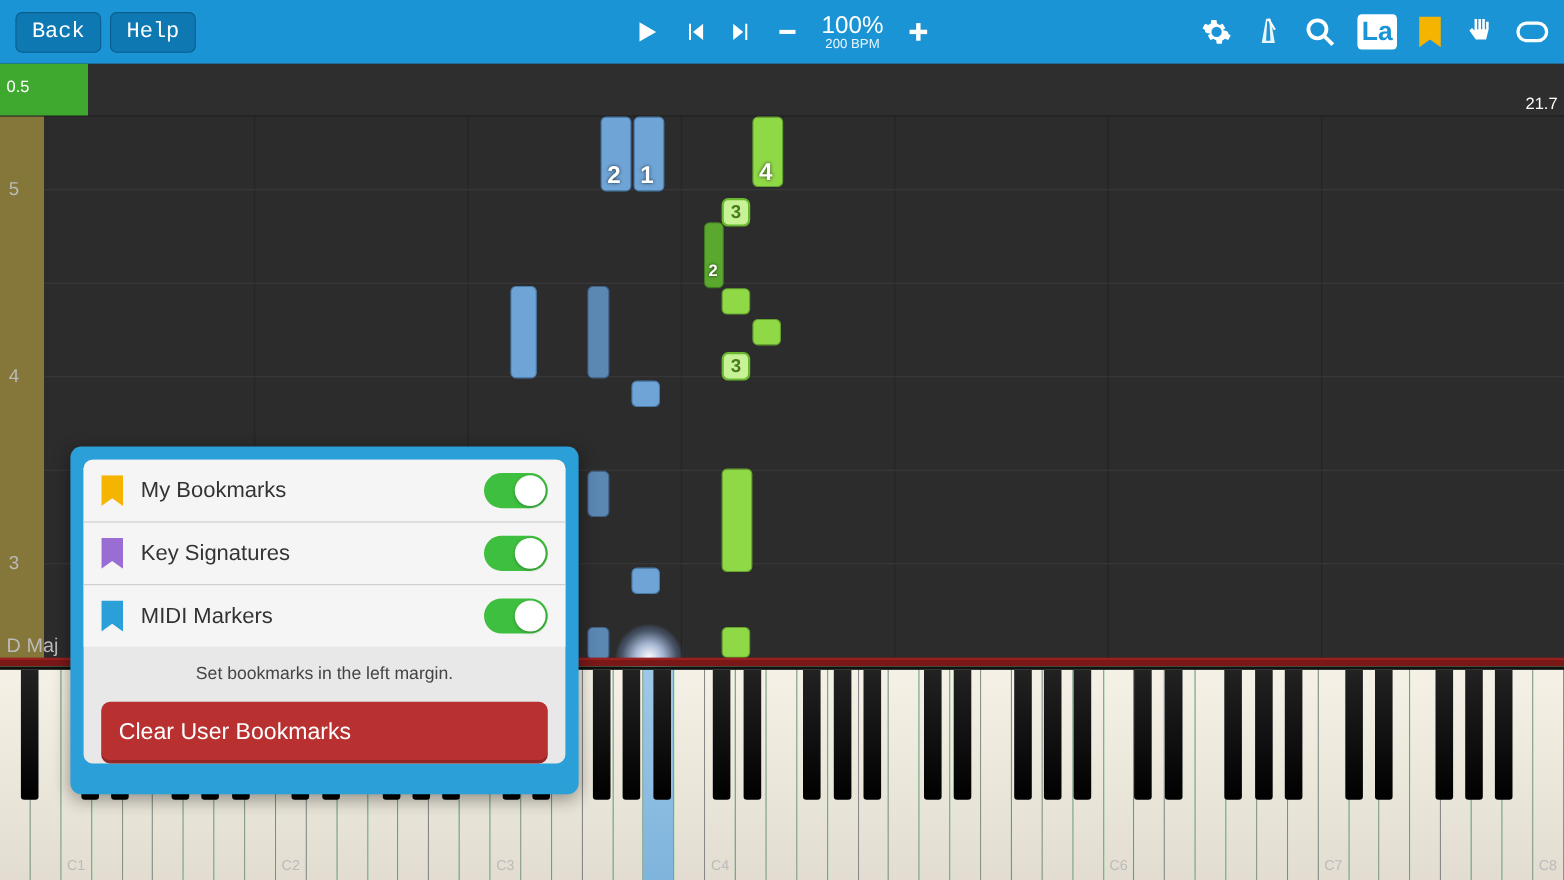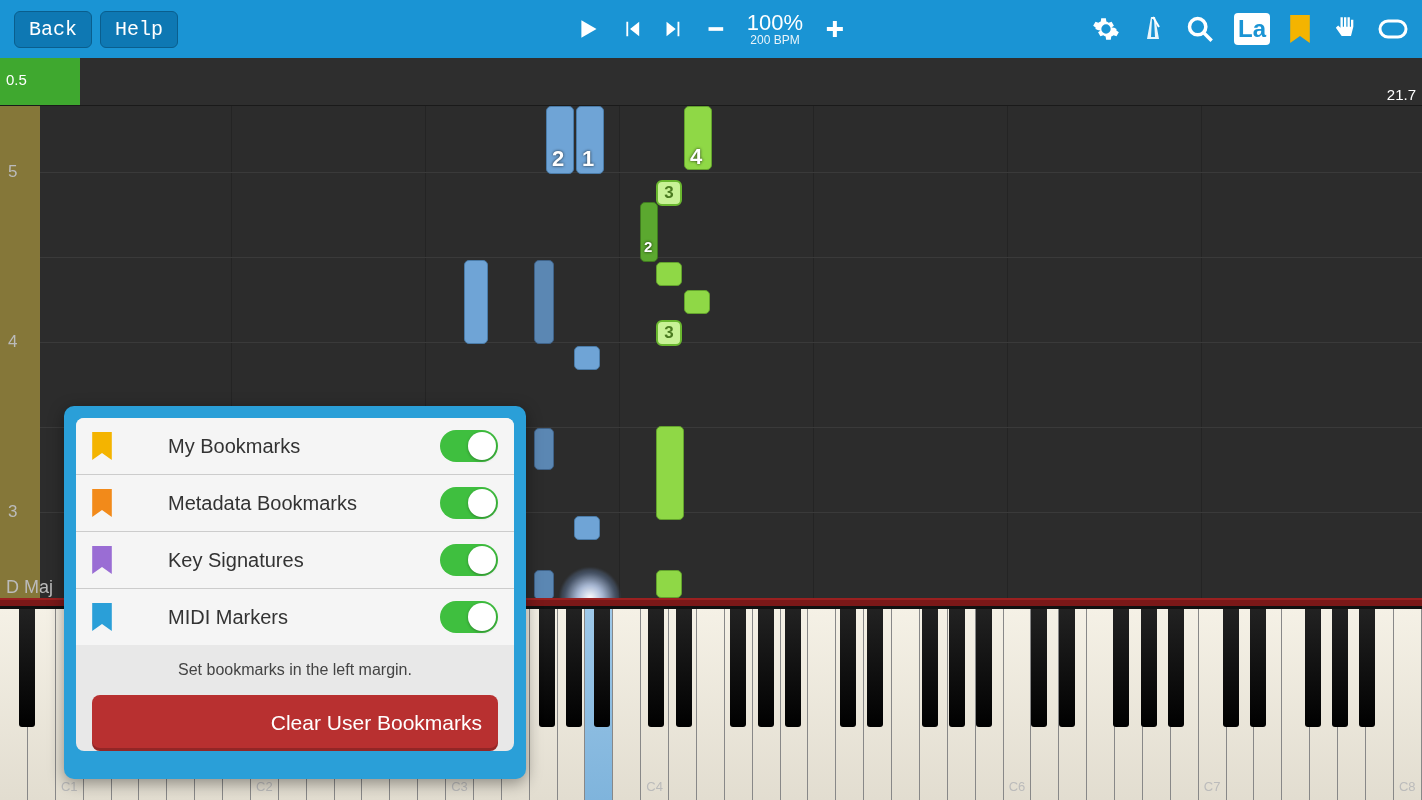--- a/index.html
+++ b/index.html
@@ -45,28 +45,28 @@
 .white-keys { display: flex; height: 100%; }
 .white-key { flex: 1; border-right: 1px solid #888; background: linear-gradient(#f5f1e6, #e2ddd0); position: relative; }
 .white-key.pressed { background: linear-gradient(#9ec8e8, #7fb4dc); }
 .black-key { position: absolute; top: 0; width: 16px; height: 118px; background: linear-gradient(#222, #000); border-radius: 0 0 3px 3px; z-index: 2; }
 .oct-label { position: absolute; bottom: 6px; font-size: 13px; color: #bbb; left: 50%; transform: translateX(-50%); }
 
 
 .popup { position: absolute; left: 64px; top: 406px; width: 462px; background: #2a9fd8; border-radius: 10px; padding: 12px; z-index: 100; box-shadow: 0 4px 16px rgba(0,0,0,0.4); }
 .popup-inner { background: #e8e8e8; border-radius: 8px; padding: 0; }
 .popup-list { background: #f5f5f5; border-radius: 8px 8px 0 0; }
-.popup-row { display: flex; align-items: center; padding: 12px 16px; border-bottom: 1px solid #ccc; gap: 40px; }
+.popup-row { display: flex; align-items: center; padding: 12px 16px; border-bottom: 1px solid #ccc; }
 .popup-row:last-child { border-bottom: none; }
 .bookmark-icon { width: 20px; height: 28px; margin-right: 16px; }
 .popup-row-label { flex: 1; font-size: 20px; color: #333; }
 .toggle { width: 58px; height: 32px; background: #3fbf3f; border-radius: 16px; position: relative; cursor: pointer; }
 .toggle-knob { position: absolute; right: 2px; top: 2px; width: 28px; height: 28px; background: #fff; border-radius: 50%; box-shadow: 0 1px 3px rgba(0,0,0,0.3); }
 .popup-hint { text-align: center; padding: 16px; font-size: 16px; color: #444; }
-.clear-btn { margin: 0 16px 16px; background: #b83030; color: #fff; text-align: right; padding: 16px; border-radius: 8px; font-size: 21px; cursor: pointer; box-shadow: inset 0 -3px 0 rgba(0,0,0,0.2); }
+.clear-btn { margin: 0 16px 16px; background: #b83030; color: #fff; text-align: left; padding: 16px; border-radius: 8px; font-size: 21px; cursor: pointer; box-shadow: inset 0 -3px 0 rgba(0,0,0,0.2); }
 </style>
 </head>
 <body>
 
 <div class="topbar">
   <button class="btn">Back</button>
   <button class="btn">Help</button>
 
   <div class="center-controls">
     <span class="icon">
@@ -305,29 +305,20 @@
     <svg class="bookmark-icon" viewBox="0 0 14 20">
             <path d="M0 0h14v20l-7-5-7 5z" fill="#f4b400"></path>
           </svg>
     <div class="popup-row-label">My Bookmarks</div>
     <div class="toggle">
             <div class="toggle-knob"></div>
           </div>
         </div>
         <div class="popup-row">
     <svg class="bookmark-icon" viewBox="0 0 14 20">
-            <path d="M0 0h14v20l-7-5-7 5z" fill="#f28a1a"></path>
-          </svg>
-    <div class="popup-row-label">Metadata Bookmarks</div>
-    <div class="toggle">
-            <div class="toggle-knob"></div>
-          </div>
-        </div>
-        <div class="popup-row">
-    <svg class="bookmark-icon" viewBox="0 0 14 20">
             <path d="M0 0h14v20l-7-5-7 5z" fill="#9a6dd4"></path>
           </svg>
     <div class="popup-row-label">Key Signatures</div>
     <div class="toggle">
             <div class="toggle-knob"></div>
           </div>
         </div>
         <div class="popup-row">
     <svg class="bookmark-icon" viewBox="0 0 14 20">
             <path d="M0 0h14v20l-7-5-7 5z" fill="#2a9fd8"></path>

